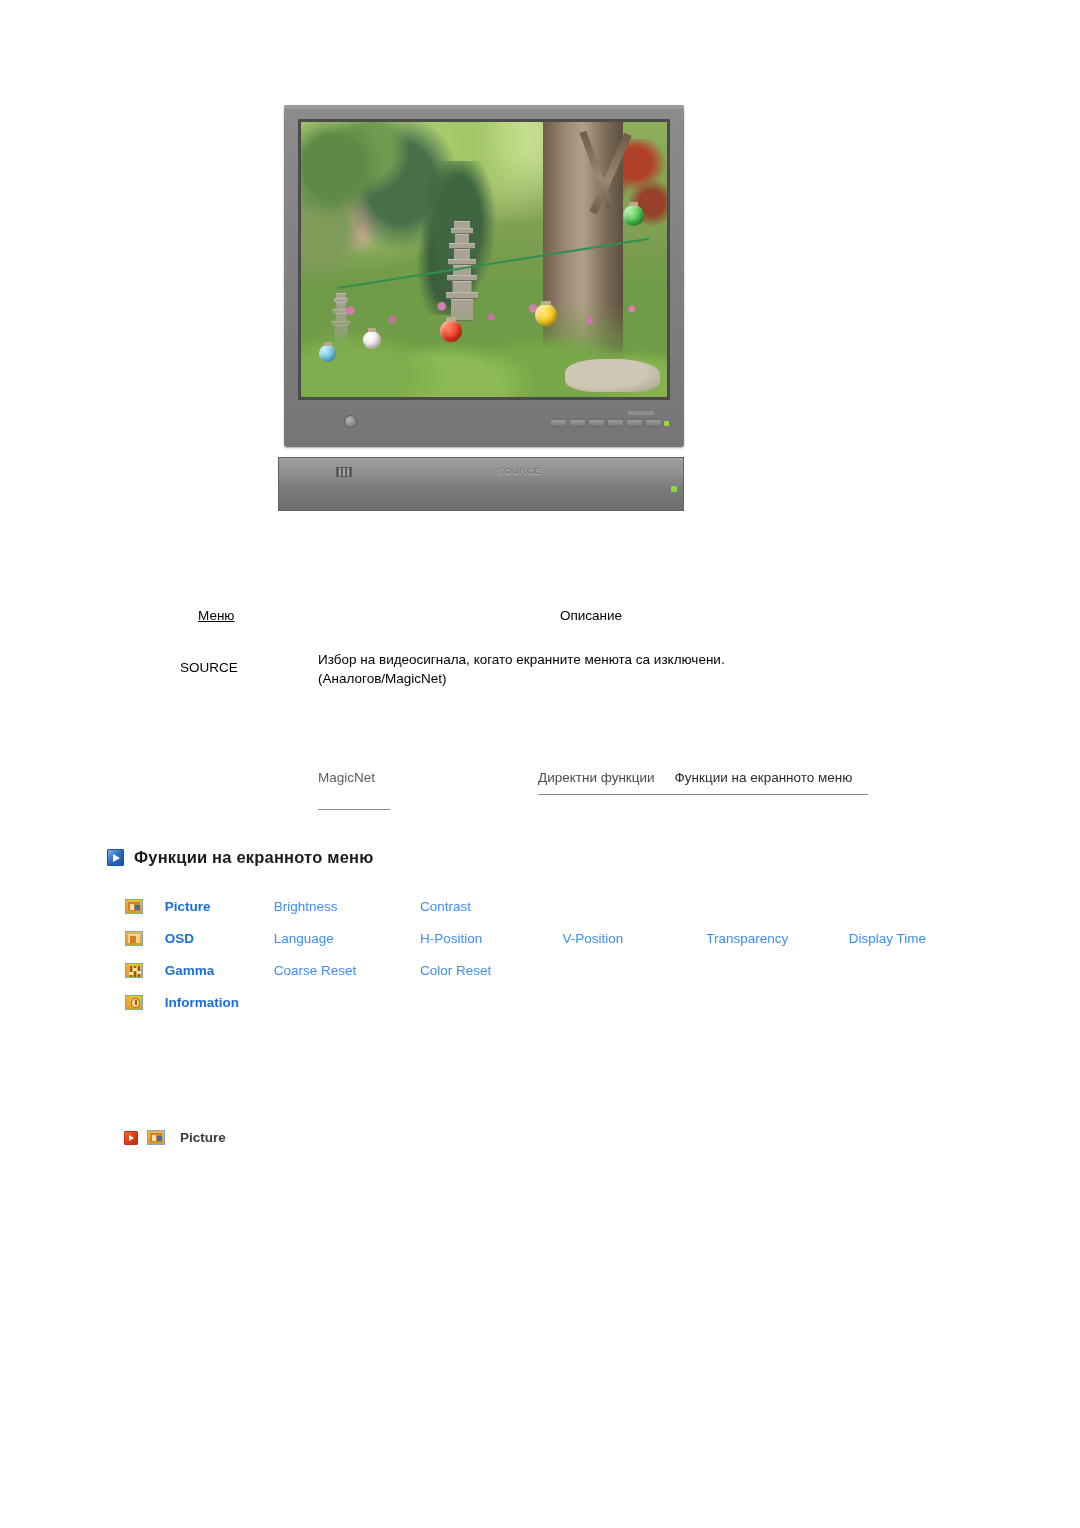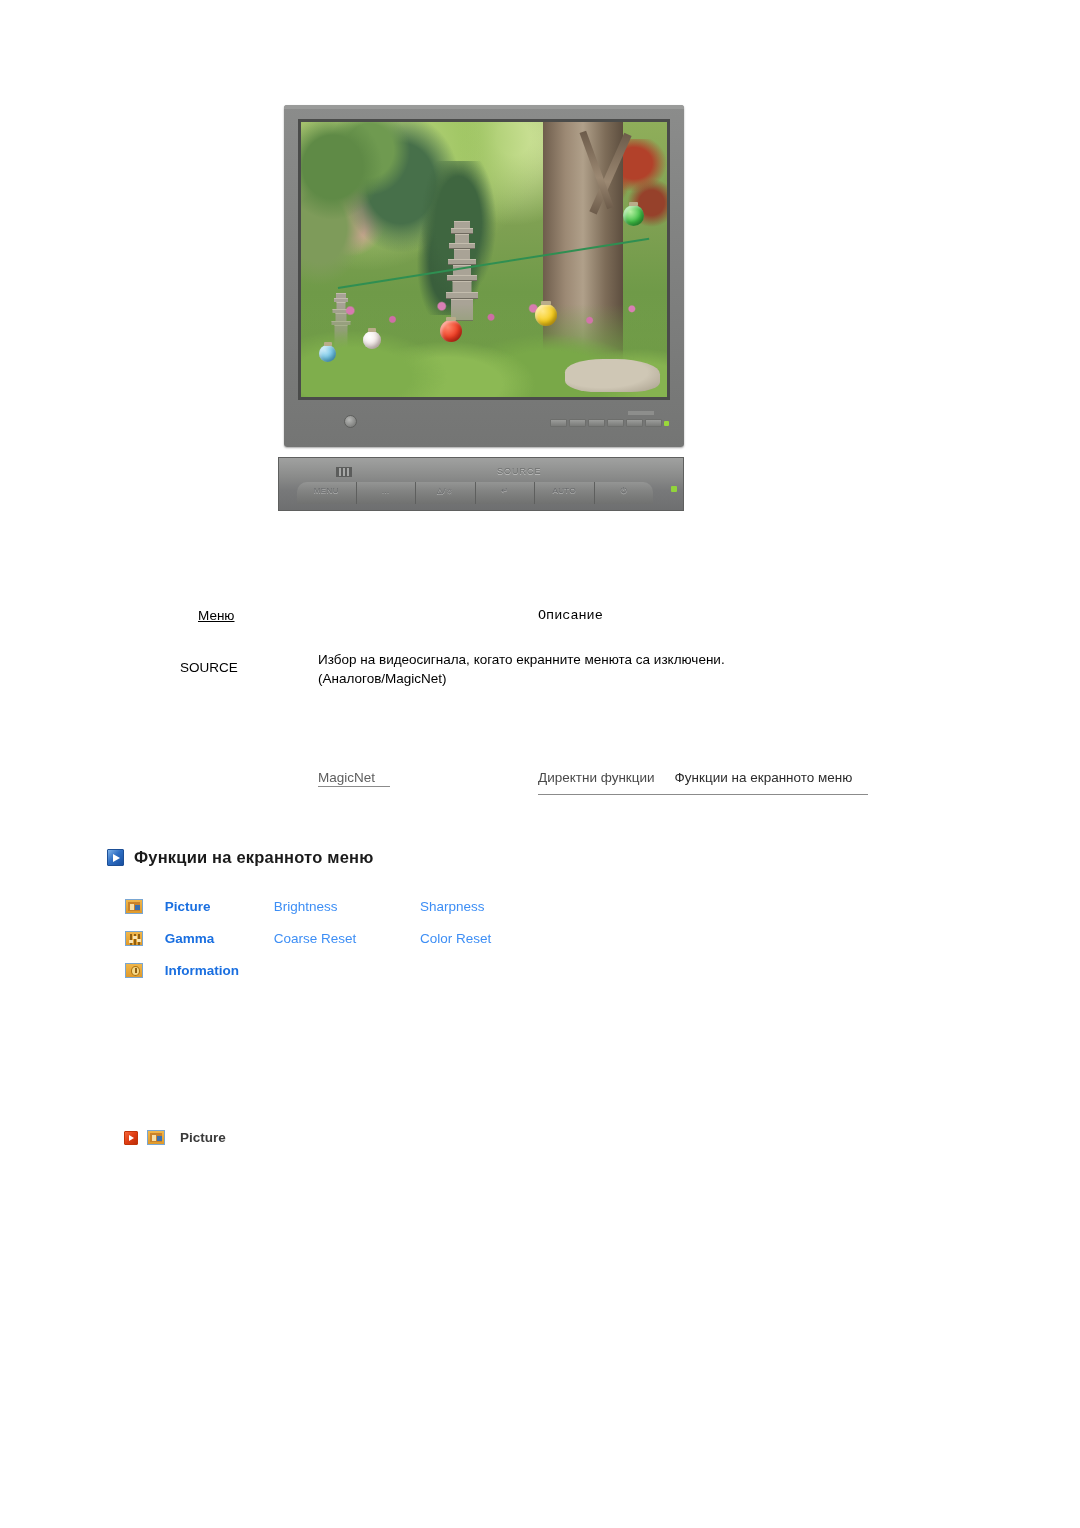--- a/index.html
+++ b/index.html
@@ -308,21 +308,21 @@
     position: absolute;
     left: 0;
     top: 600px;
     width: 1080px;
     font-size: 13.5px;
   }
   .desc-head-menu {
     position: absolute; left: 198px; top: 8px; text-decoration: underline;
   }
   .desc-head-descr {
-    position: absolute; left: 538px; top: 8px; font-family: Liberation Mono, monospace;
+    position: absolute; left: 560px; top: 8px;
   }
   .desc-row-key {
     position: absolute; left: 180px; top: 60px;
   }
   .desc-row-val {
     position: absolute; left: 318px; top: 50px;
     line-height: 19px;
     width: 620px;
   }
 
@@ -331,21 +331,21 @@
     position: absolute;
     left: 0;
     top: 770px;
     width: 1080px;
     height: 30px;
   }
   .tab-left {
     position: absolute;
     left: 318px;
     top: 0;
-    padding-bottom: 1px;
+    padding-bottom: 24px;
     width: 72px;
     border-bottom: 1.5px solid #8b8b8b;
     font-size: 13.5px;
     color: #5e5e5e;
     text-align: left;
   }
   .tab-right-group {
     position: absolute;
     left: 538px;
     top: 0;
@@ -555,40 +555,20 @@
         <span></span>
         <span></span>
       </div>
       <div class="monitor-led"></div>
     </div>
   </div>
 
   <div class="panel-strip">
     <div class="panel-grill"></div>
     <div class="panel-source-label">SOURCE</div>
-    <div class="panel-buttons">
-      <div class="btn">
-        <span>MENU</span>
-      </div>
-      <div class="btn">
-        <span>…</span>
-      </div>
-      <div class="btn">
-        <span>△/☼</span>
-      </div>
-      <div class="btn">
-        <span>↵</span>
-      </div>
-      <div class="btn">
-        <span>AUTO</span>
-      </div>
-      <div class="btn">
-        <span>⏻</span>
-      </div>
-    </div>
     <div class="panel-led"></div>
   </div>
 </div>
 
 <div id="desc-table">
   <div class="desc-head-menu">Меню</div>
   <div class="desc-head-descr">Описание</div>
   <div class="desc-row-key">SOURCE</div>
   <div class="desc-row-val" style="white-space: pre-line;">Избор на видеосигнала, когато екранните менюта са изключени.
 (Аналогов/MagicNet)</div>
@@ -608,24 +588,35 @@
 </div>
 
 <table id="osd-table">
   <tbody>
     <tr>
       <td class="col-icon">
         <span class="menu-icon icon-picture"><i class="a"></i><i class="b"></i><i class="c"></i></span>
       </td>
       <td class="col-name menu-name">Picture</td>
       <td class="col-s1 menu-sub">Brightness</td>
-      <td class="col-s2 menu-sub">Sharpness</td>
+      <td class="col-s2 menu-sub">Contrast</td>
       <td class="col-s3 menu-sub"></td>
       <td class="col-s4 menu-sub"></td>
       <td class="col-s5 menu-sub"></td>
+    </tr>
+    <tr>
+      <td class="col-icon">
+        <span class="menu-icon icon-osd"><i class="a"></i><i class="b"></i></span>
+      </td>
+      <td class="col-name menu-name">OSD</td>
+      <td class="col-s1 menu-sub">Language</td>
+      <td class="col-s2 menu-sub">H-Position</td>
+      <td class="col-s3 menu-sub">V-Position</td>
+      <td class="col-s4 menu-sub">Transparency</td>
+      <td class="col-s5 menu-sub">Display Time</td>
     </tr>
     <tr>
       <td class="col-icon">
         <span class="menu-icon icon-setup"><i class="a"></i><i class="b"></i><i class="c"></i><i class="d"></i><i class="e"></i><i class="f"></i></span>
       </td>
       <td class="col-name menu-name">Gamma</td>
       <td class="col-s1 menu-sub">Coarse Reset</td>
       <td class="col-s2 menu-sub">Color Reset</td>
       <td class="col-s3 menu-sub"></td>
       <td class="col-s4 menu-sub"></td>

